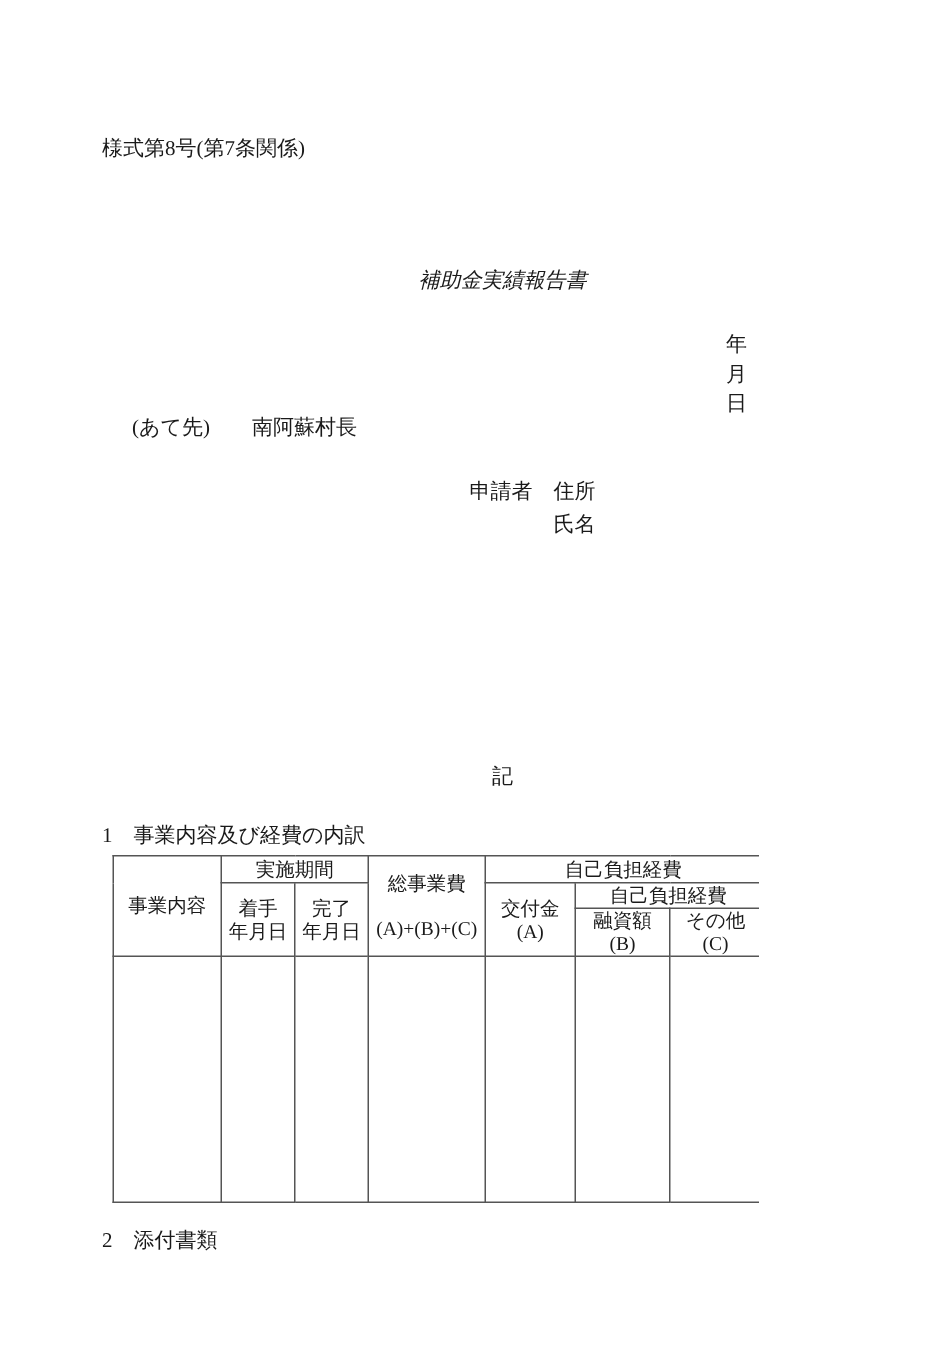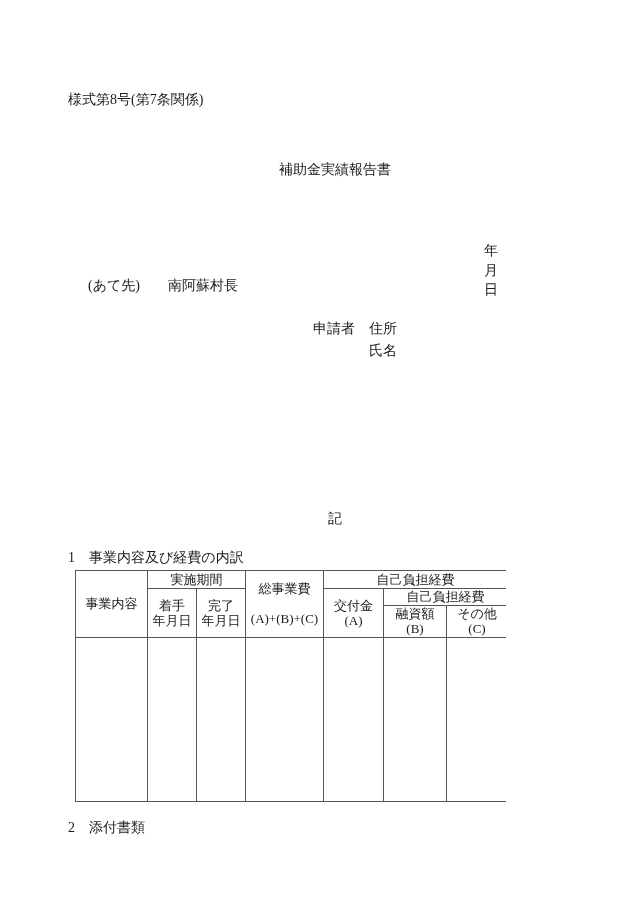--- a/index.html
+++ b/index.html
@@ -45,23 +45,23 @@
   tr.rbody td { background: #ffffff; }
 </style>
 </head>
 <body>
 
 <div class="page">
 
   <div class="abs" style="left:68px; top:90px;">様式第8号(第7条関係)</div>
 
 
-  <div class="abs centered" style="top:160px;">補助金実績報告書</div>
+  <div class="abs centered" style="top:178px;font-style:italic;">補助金実績報告書</div>
 
-  <div class="abs date-line" style="left:484px; top:221px;margin-top:20px;">年　月　日</div>
+  <div class="abs date-line" style="left:484px; top:221px;">年　月　日</div>
 
   <div class="abs" style="left:88px; top:276px;">(あて先)　　南阿蘇村長</div>
 
   <div class="abs" style="left:313px; top:319px;">申請者　住所</div>
 
   <div class="abs" style="left:369px; top:341px;">氏名</div>
 
 
   <div class="abs centered" style="top:509px;">記</div>
 

